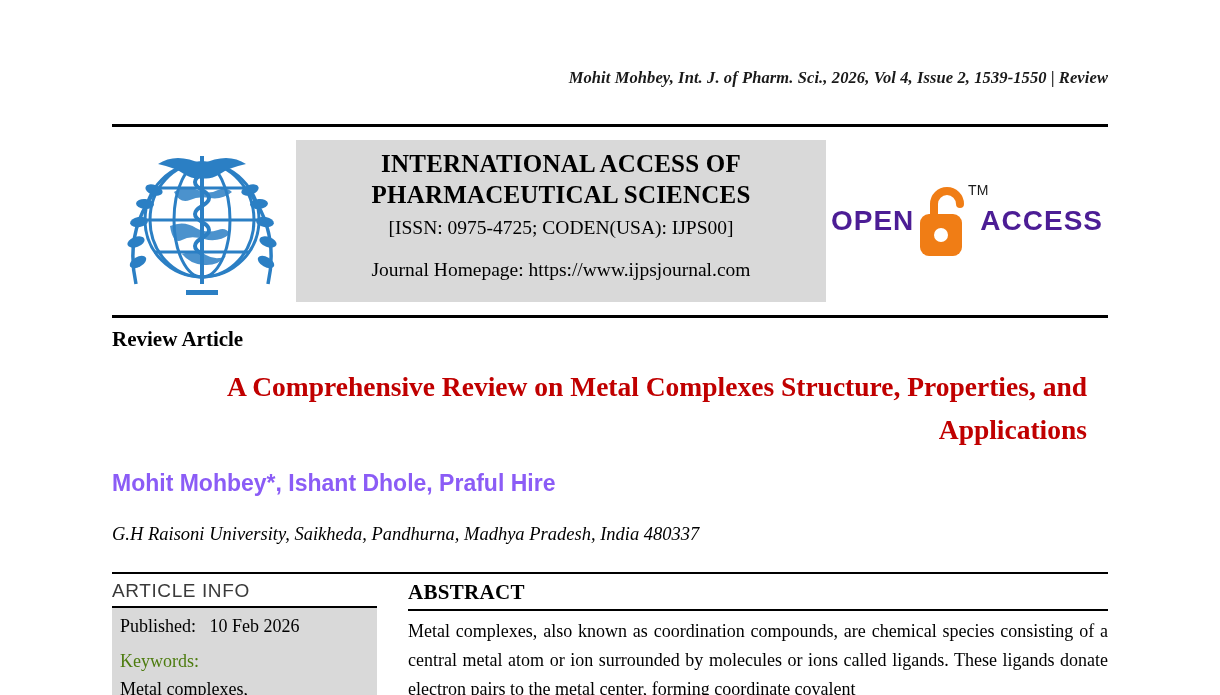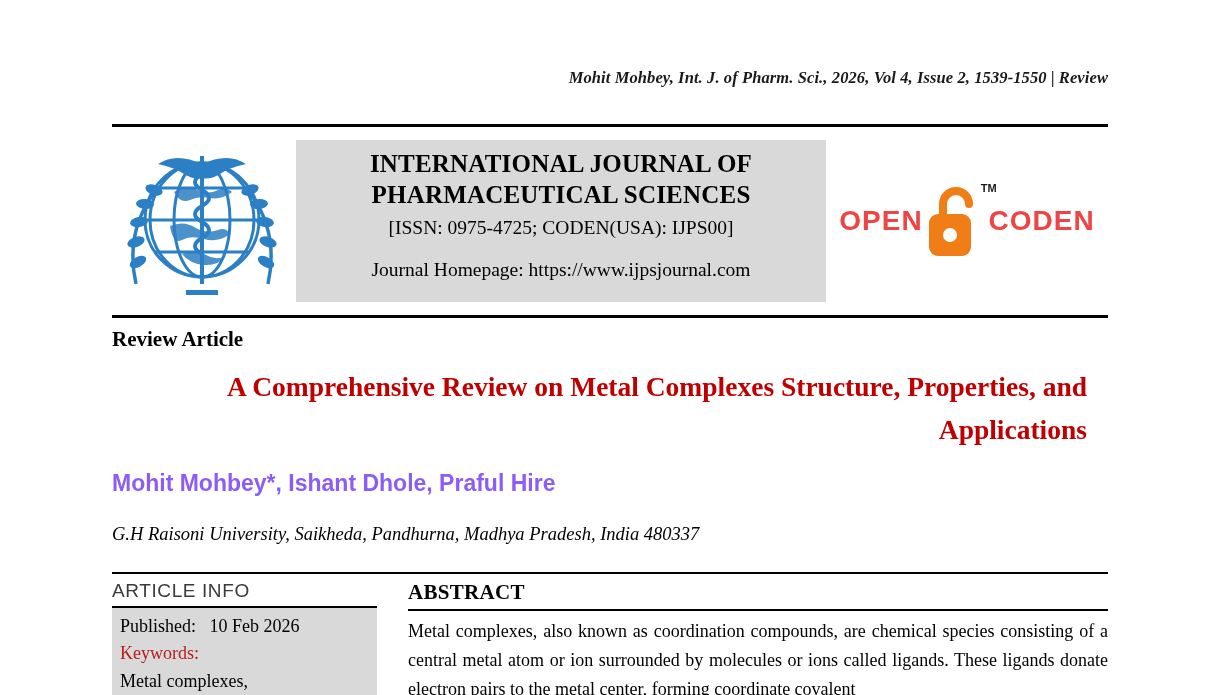--- a/index.html
+++ b/index.html
@@ -104,35 +104,35 @@
     align-items: center;
     justify-content: center;
     position: relative;
     height: 110px;
   }
   .oa-text {
     font-family: "Liberation Sans", sans-serif;
     font-weight: bold;
     font-size: 28px;
     letter-spacing: 1px;
-    color: #ef4444;
+    color: #4c1d95;
   }
   .oa-lock {
     width: 58px;
     height: 74px;
     position: relative;
     margin: 0 4px 0 4px;
   }
   .oa-tm {
     position: absolute;
     top: -2px;
     right: -12px;
     font-family: "Liberation Sans", sans-serif;
-    font-size: 11px;
-    font-weight: bold;
+    font-size: 14px;
+    font-weight: normal;
     color: #1a1a1a;
   }
 
   
   .article-type {
     position: absolute;
     left: 112px;
     top: 327px;
     font-family: "Liberation Serif", serif;
     font-weight: bold;
@@ -209,21 +209,22 @@
     background: #d9d9d9;
     width: 265px;
     padding: 5px 8px 10px 8px;
     box-sizing: border-box;
     font-family: "Liberation Serif", serif;
     font-size: 18px;
     line-height: 1.55;
     min-height: 95px;
   }
   .kw-label {
-    color: #b91c1c;
+    color: #4d7c0f;
+    margin-top: 8px;
   }
 
   .abstract-col {
     position: absolute;
     left: 408px;
     top: 580px;
     width: 700px;
   }
   .abstract-head {
     font-family: "Liberation Serif", serif;
@@ -296,37 +297,37 @@
           <ellipse cx="156" cy="108" rx="9" ry="5" transform="rotate(20 156 108)"></ellipse>
           <ellipse cx="153" cy="88" rx="9" ry="5" transform="rotate(10 153 88)"></ellipse>
           <ellipse cx="147" cy="70" rx="9" ry="5" transform="rotate(-5 147 70)"></ellipse>
           <ellipse cx="138" cy="56" rx="9" ry="5" transform="rotate(-20 138 56)"></ellipse>
           <path d="M74 156 h32 v5 h-32z"></path>
         </g>
       </svg>
     </div>
 
     <div class="journal-box">
-      <div class="journal-title">INTERNATIONAL JOURNAL OF</div>
+      <div class="journal-title">INTERNATIONAL ACCESS OF</div>
       <div class="journal-title">PHARMACEUTICAL SCIENCES</div>
       <div class="journal-issn">[ISSN: 0975-4725; CODEN(USA): IJPS00]</div>
       <div class="journal-home">Journal Homepage: https://www.ijpsjournal.com</div>
     </div>
 
     <div class="open-access">
       <span class="oa-text">OPEN</span>
       <span class="oa-lock">
         <svg viewBox="0 0 58 74" width="58" height="74" aria-hidden="true">
           <path d="M16 30 V20 a13 13 0 0 1 26 0" fill="none" stroke="#f07d15" stroke-width="8" stroke-linecap="round"></path>
           <rect x="2" y="30" width="42" height="42" rx="9" fill="#f07d15"></rect>
           <circle cx="23" cy="51" r="7" fill="#ffffff"></circle>
         </svg>
         <span class="oa-tm">TM</span>
       </span>
-      <span class="oa-text">CODEN</span>
+      <span class="oa-text">ACCESS</span>
     </div>
 
   </div>
 
   <div class="rule-bottom"></div>
 
   <div class="article-type">Review Article</div>
 
   <div class="paper-title">A Comprehensive Review on Metal Complexes Structure, Properties, and Applications</div>
 

